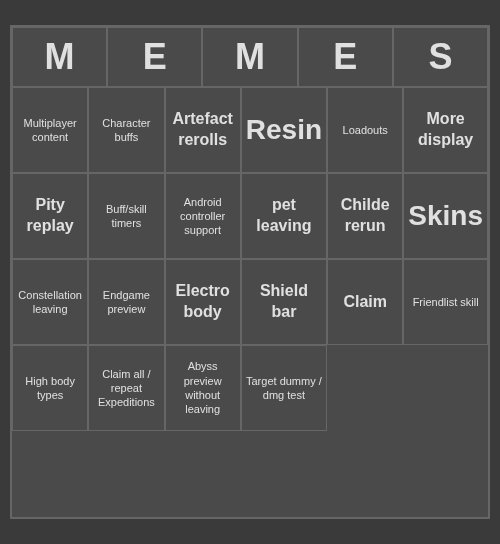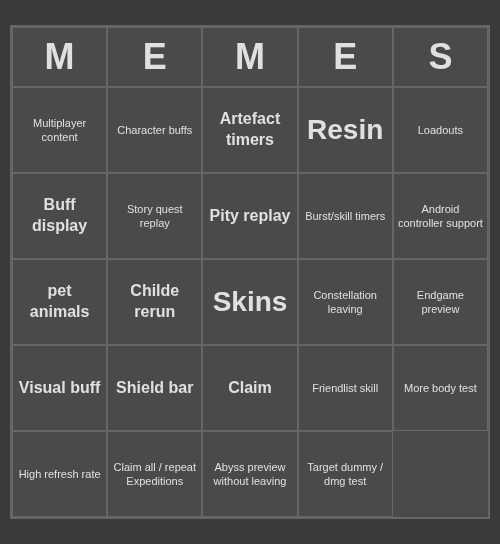--- a/index.html
+++ b/index.html
@@ -25,21 +25,21 @@
     .bingo-header-cell {
       text-align: center;
       font-size: 36px;
       font-weight: bold;
       color: #e0e0e0;
       padding: 8px 4px;
       border: 1px solid #666;
     }
     .bingo-grid {
       display: grid;
-      grid-template-columns: repeat(5, 1fr);
+      grid-template-columns: repeat(6, 1fr);
       grid-template-rows: repeat(5, 1fr);
     }
     .bingo-cell {
       border: 1px solid #666;
       display: flex;
       align-items: center;
       justify-content: center;
       text-align: center;
       color: #e0e0e0;
       padding: 6px 4px;
@@ -66,36 +66,34 @@
   <div class="bingo-header">
   <div class="bingo-header-cell">M</div>
       <div class="bingo-header-cell">E</div>
       <div class="bingo-header-cell">M</div>
       <div class="bingo-header-cell">E</div>
       <div class="bingo-header-cell">S</div>
     </div>
   <div class="bingo-grid">
   <div class="bingo-cell small-text">Multiplayer content</div>
       <div class="bingo-cell small-text">Character buffs</div>
-      <div class="bingo-cell medium-text">Artefact timers</div>
+      <div class="bingo-cell medium-text">Artefact rerolls</div>
       <div class="bingo-cell large-text">Resin</div>
       <div class="bingo-cell small-text">Loadouts</div>
-      <div class="bingo-cell medium-text">Buff display</div>
-      <div class="bingo-cell small-text">Story quest replay</div>
+      <div class="bingo-cell medium-text">More display</div>
       <div class="bingo-cell medium-text">Pity replay</div>
-      <div class="bingo-cell small-text">Burst/skill timers</div>
+      <div class="bingo-cell small-text">Buff/skill timers</div>
       <div class="bingo-cell small-text">Android controller support</div>
-      <div class="bingo-cell medium-text">pet animals</div>
+      <div class="bingo-cell medium-text">pet leaving</div>
       <div class="bingo-cell medium-text">Childe rerun</div>
       <div class="bingo-cell large-text">Skins</div>
       <div class="bingo-cell small-text">Constellation leaving</div>
       <div class="bingo-cell small-text">Endgame preview</div>
-      <div class="bingo-cell medium-text">Visual buff</div>
+      <div class="bingo-cell medium-text">Electro body</div>
       <div class="bingo-cell medium-text">Shield bar</div>
       <div class="bingo-cell medium-text">Claim</div>
       <div class="bingo-cell small-text">Friendlist skill</div>
-      <div class="bingo-cell small-text">More body test</div>
-      <div class="bingo-cell small-text">High refresh rate</div>
+      <div class="bingo-cell small-text">High body types</div>
       <div class="bingo-cell small-text">Claim all / repeat Expeditions</div>
       <div class="bingo-cell small-text">Abyss preview without leaving</div>
       <div class="bingo-cell small-text">Target dummy / dmg test</div>
     </div>
 </div>
 
 </body></html>

